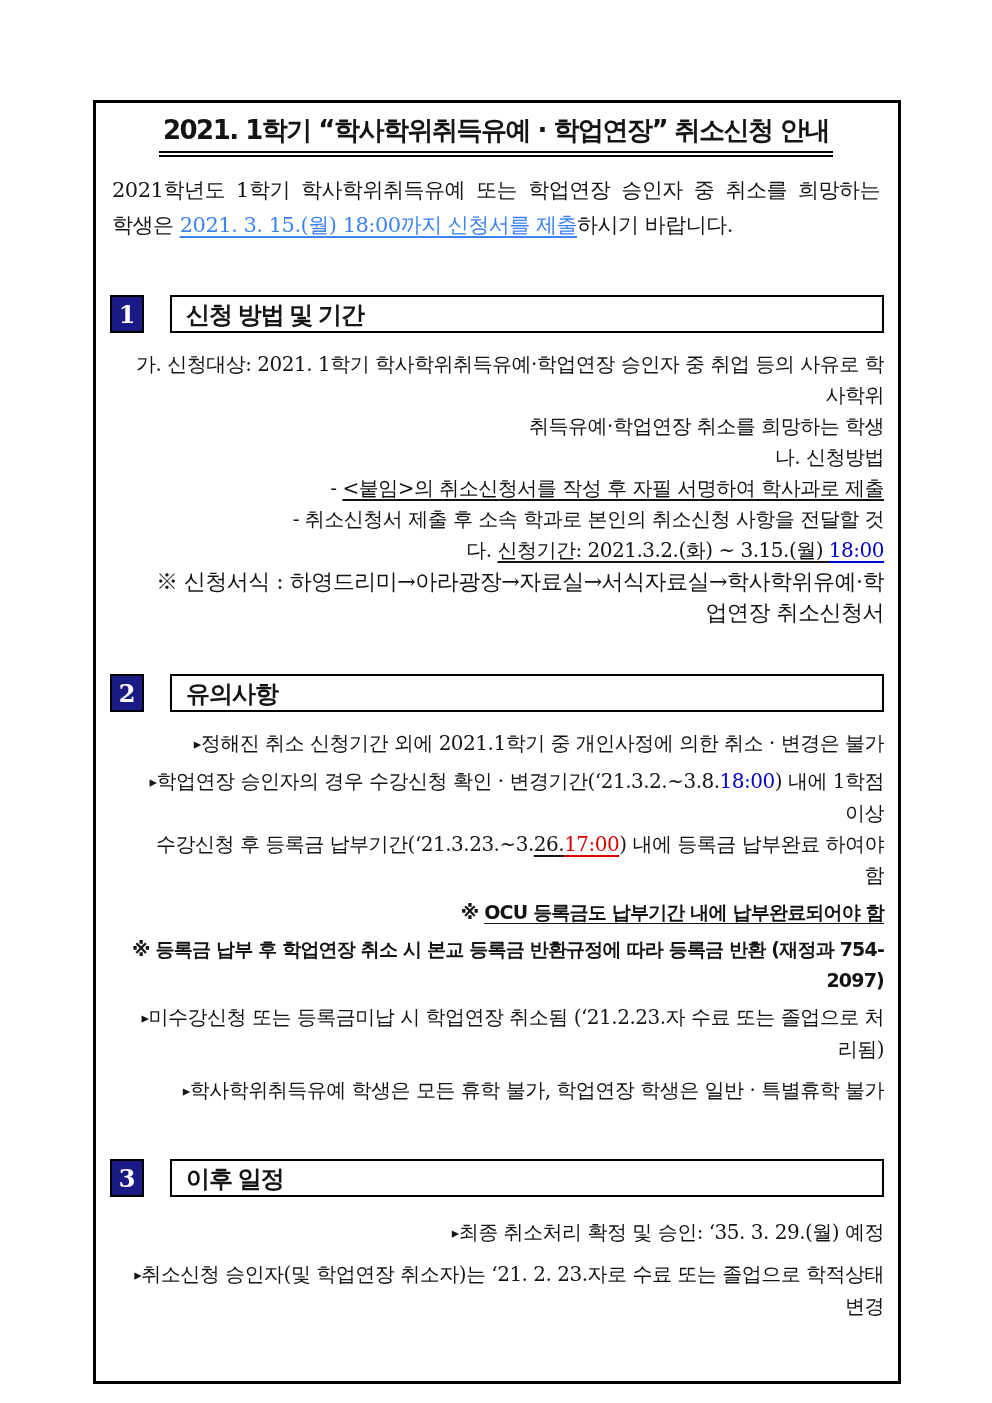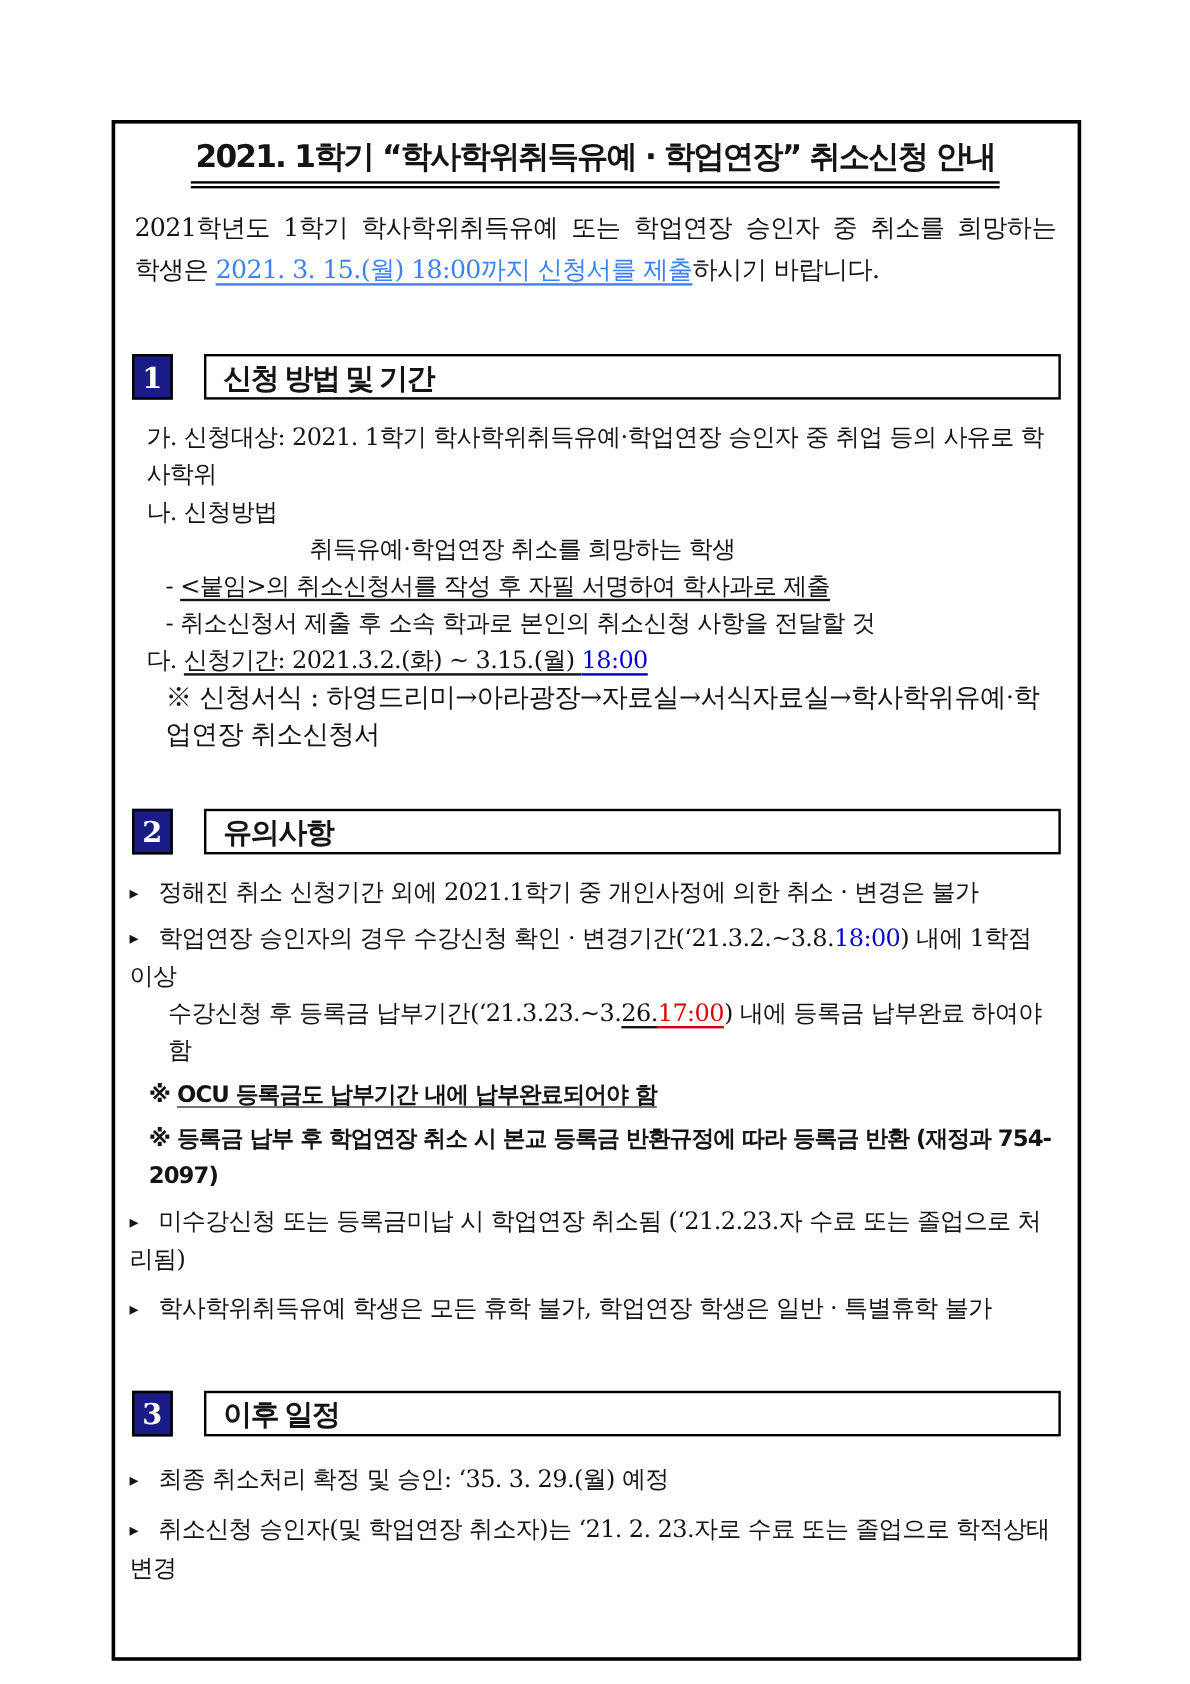--- a/index.html
+++ b/index.html
@@ -29,25 +29,25 @@
     text-decoration-thickness:2px;
   }
   .sec-header{display:flex;align-items:stretch;margin-left:2px;}
   .badge{
     width:34px;min-width:34px;height:38px;background:#1b1b85;border:2px solid #000;
     color:#fff;font-weight:bold;font-size:24px;display:flex;align-items:center;
     justify-content:center;margin-right:26px;box-sizing:border-box;
   }
   .sec-box{
     flex:1;border:2px solid #000;box-sizing:border-box;
-    font-family:Liberation Serif, serif;
+    font-family:Liberation Sans, sans-serif;
     font-size:24px;font-weight:bold;letter-spacing:-1px;
     padding:2px 8px 4px 14px;height:38px;
   }
-  .line{font-size:20px;letter-spacing:-0.5px;margin:0;line-height:31px;}
+  .line{font-size:20px;letter-spacing:-0.5px;margin:0;line-height:31px;text-align:right;}
   .u{ text-decoration:underline;text-underline-offset:4px;}
   .blue{color:#0000cc;}
   .red{color:#dd0000;}
   .bold-note{
     font-family:"DejaVu Sans","Liberation Sans",sans-serif;
     font-weight:bold;letter-spacing:-0.8px;font-size:19px;
   }
   .bullet-mark{display:inline-block;width:24px;font-size:15px;vertical-align:1px;}
   .mt6{margin-top:6px;} .mt10{margin-top:10px;} .mt16{margin-top:16px;}
   .mt20{margin-top:20px;} .mt46{margin-top:46px;} .mt52{margin-top:52px;}
@@ -66,22 +66,22 @@
 
     <p class="intro"><span>2021학년도 1학기 학사학위취득유예 또는 학업연장 승인자 중 취소를 희망하는 학생은 </span><span class="link-blue">2021. 3. 15.(월) 18:00까지 신청서를 제출</span><span>하시기 바랍니다.</span></p>
 
     <div class="sec-header mt52">
       <div class="badge">1</div>
       <div class="sec-box">신청 방법 및 기간</div>
     </div>
 
     <div class="mt16">
       <p class="line ind1">가. 신청대상: 2021. 1학기 학사학위취득유예·학업연장 승인자 중 취업 등의 사유로 학사학위</p>
+      <p class="line ind-ga2">취득유예·학업연장 취소를 희망하는 학생</p>
       <p class="line ind1">나. 신청방법</p>
-      <p class="line ind-ga2">취득유예·학업연장 취소를 희망하는 학생</p>
       <p class="line ind2"><span>-</span> <span class="u">&lt;붙임&gt;의 취소신청서를 작성 후 자필 서명하여 학사과로 제출</span></p>
       <p class="line ind2"><span>-</span> <span>취소신청서 제출 후 소속 학과로 본인의 취소신청 사항을 전달할 것</span></p>
       <p class="line ind1"><span>다. </span><span class="u">신청기간: 2021.3.2.(화) ~ 3.15.(월) </span><span class="u blue">18:00</span></p>
       <p class="line ind2" style="font-size:22px;">※ 신청서식 : 하영드리미→아라광장→자료실→서식자료실→학사학위유예·학업연장 취소신청서</p>
     </div>
 
     <div class="sec-header mt46">
       <div class="badge">2</div>
       <div class="sec-box">유의사항</div>
     </div>

